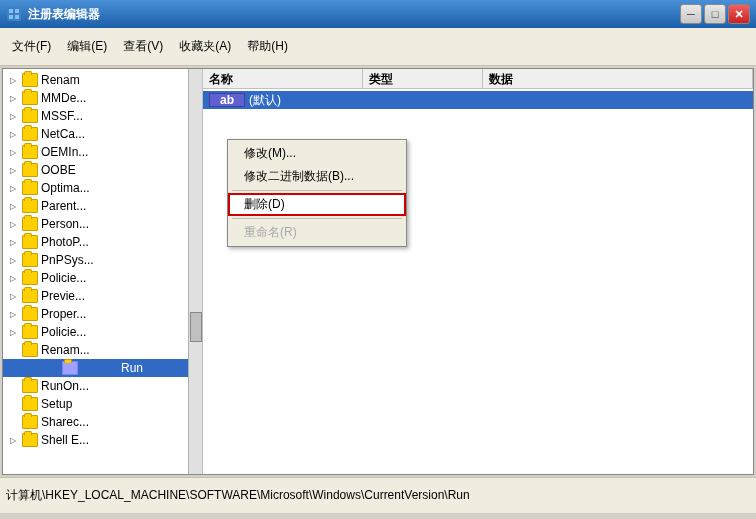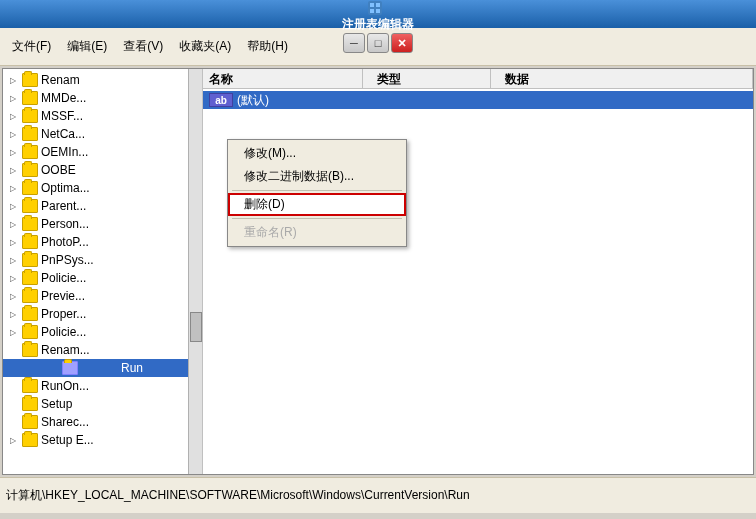--- a/index.html
+++ b/index.html
@@ -16,21 +16,20 @@
     .title-bar {
       background: linear-gradient(to bottom, #4a90d9 0%, #1a5fa8 100%);
       height: 28px;
       display: flex;
       align-items: center;
       padding: 0 6px;
       color: white;
       font-weight: bold;
       font-size: 12px;
       user-select: none;
-      flex-direction: column;
     }
     .title-bar-icon {
       width: 16px;
       height: 16px;
       margin-right: 6px;
       flex-shrink: 0;
     }
     .title-bar-text {
       flex: 1;
     }
@@ -159,21 +158,20 @@
       flex: 1;
       background: #fff;
       overflow: hidden;
     }
 
     .right-header {
       display: flex;
       height: 20px;
       border-bottom: 1px solid #c0c0c0;
       background: #f0f0f0;
-      gap: 8px;
     }
     .col-header {
       padding: 2px 6px;
       font-size: 12px;
       font-weight: bold;
       color: #000;
       border-right: 1px solid #c0c0c0;
     }
     .col-name { width: 160px; }
     .col-type { width: 120px; }
@@ -193,23 +191,23 @@
       font-size: 12px;
       color: white;
     }
     .data-cell.name { width: 154px; display: flex; align-items: center; gap: 4px; }
     .data-cell.type { width: 120px; }
     .data-cell.val { flex: 1; }
 
     .ab-icon {
       background: #6060d0;
       color: white;
-      font-size: 10px;
+      font-size: 12px;
       font-weight: bold;
-      width: 24px;
+      width: 36px;
       height: 14px;
       display: inline-flex;
       align-items: center;
       justify-content: center;
       border: 1px solid #4040a0;
       flex-shrink: 0;
     }
 
     
     .context-menu {
@@ -407,21 +405,21 @@
         <span class="tree-label">Setup</span>
       </div>
       <div class="tree-item">
         <span class="tree-arrow" style="visibility:hidden">▷</span>
         <span class="folder-icon"></span>
         <span class="tree-label">Sharec...</span>
       </div>
       <div class="tree-item">
         <span class="tree-arrow">▷</span>
         <span class="folder-icon"></span>
-        <span class="tree-label">Setup E...</span>
+        <span class="tree-label">Shell E...</span>
       </div>
 
       <div class="scrollbar-v">
         <div class="scrollbar-thumb"></div>
       </div>
     </div>
 
     <div class="right-panel">
       <div class="right-header">
         <div class="col-header col-name">名称</div>

